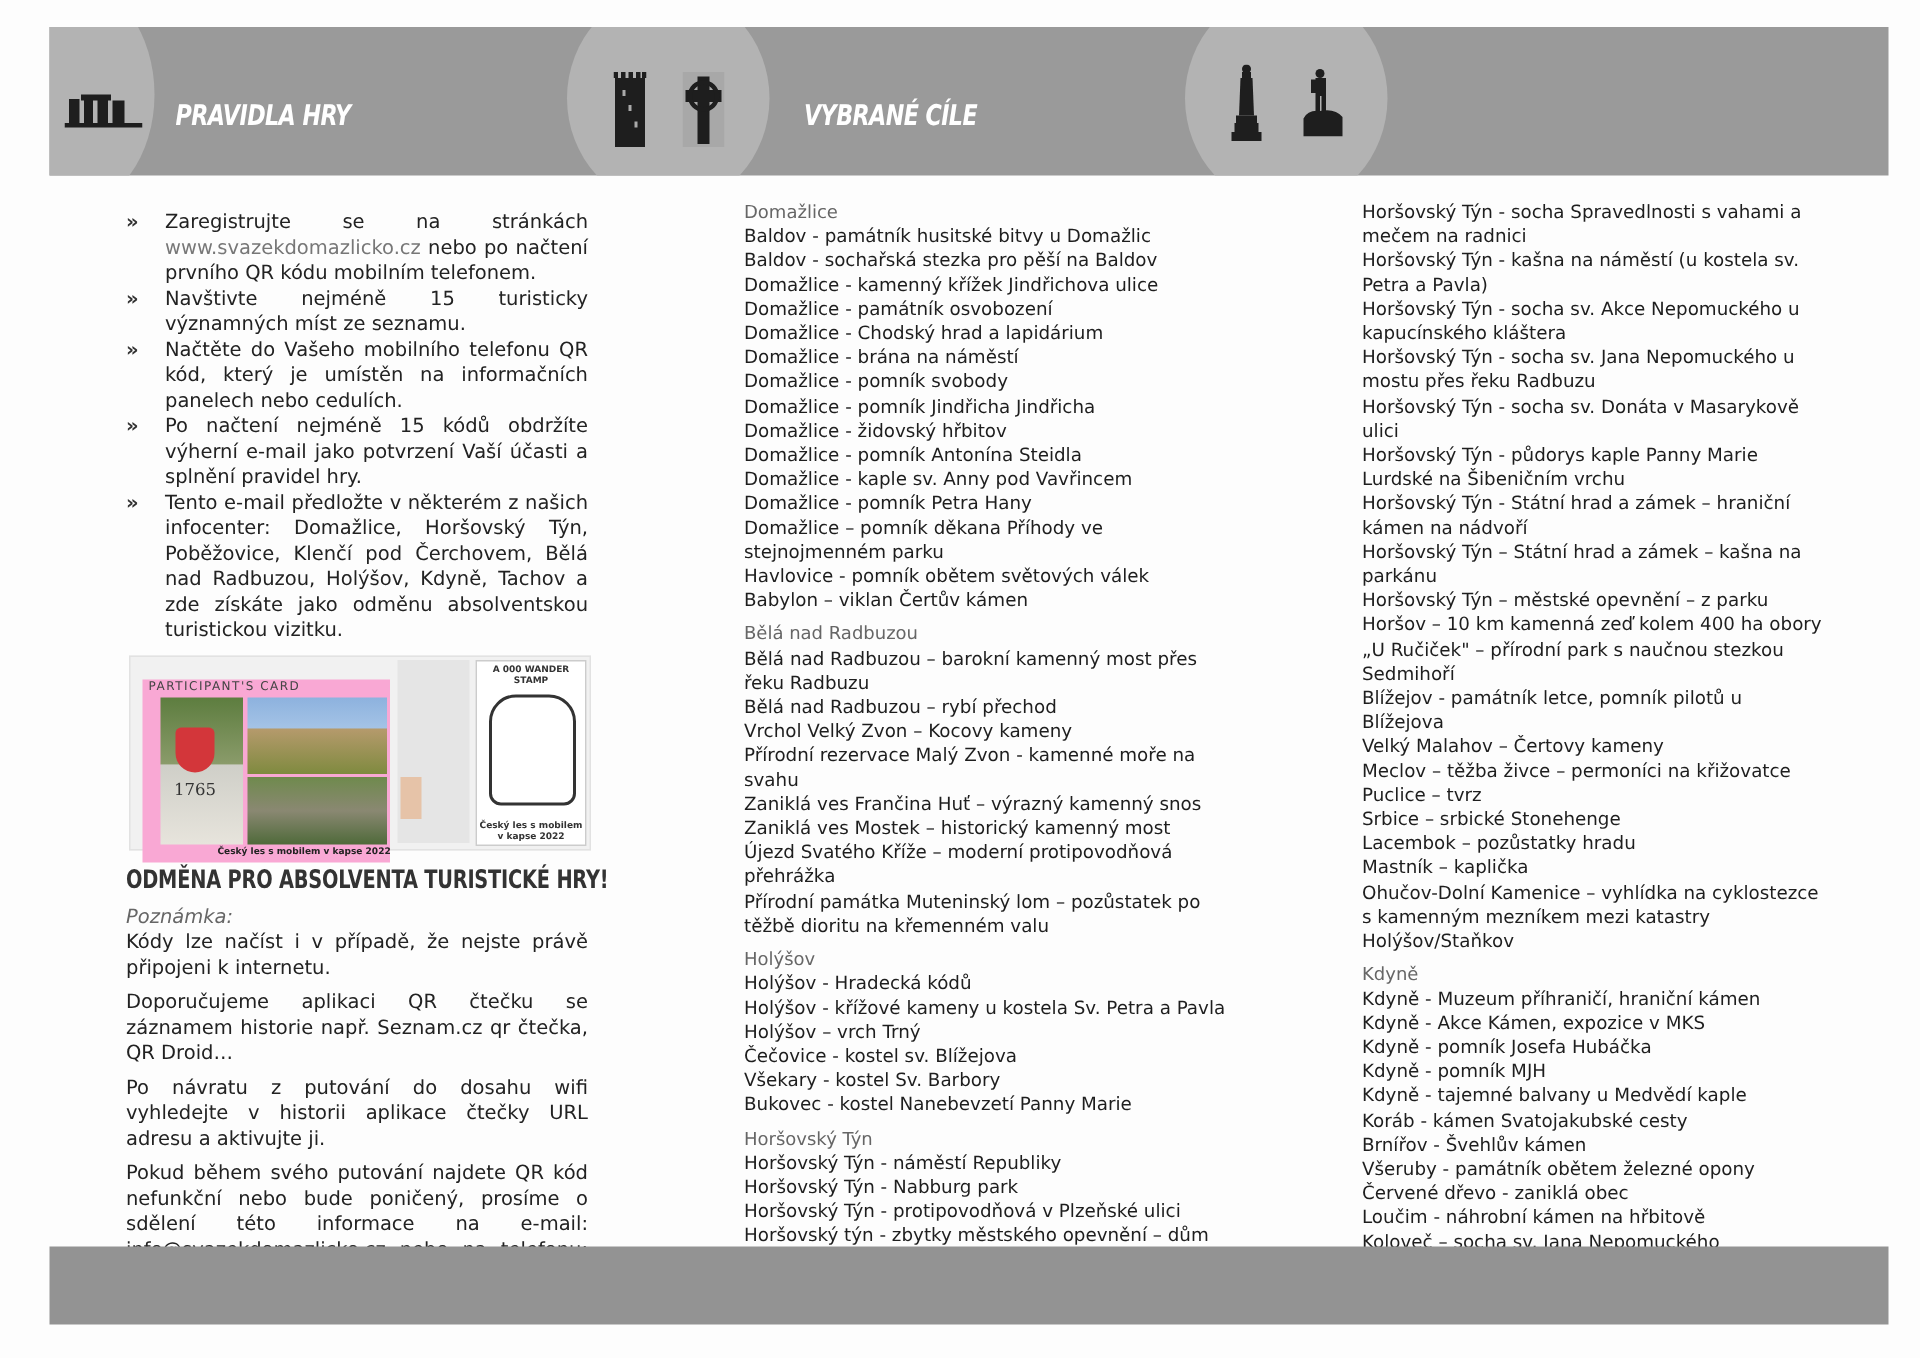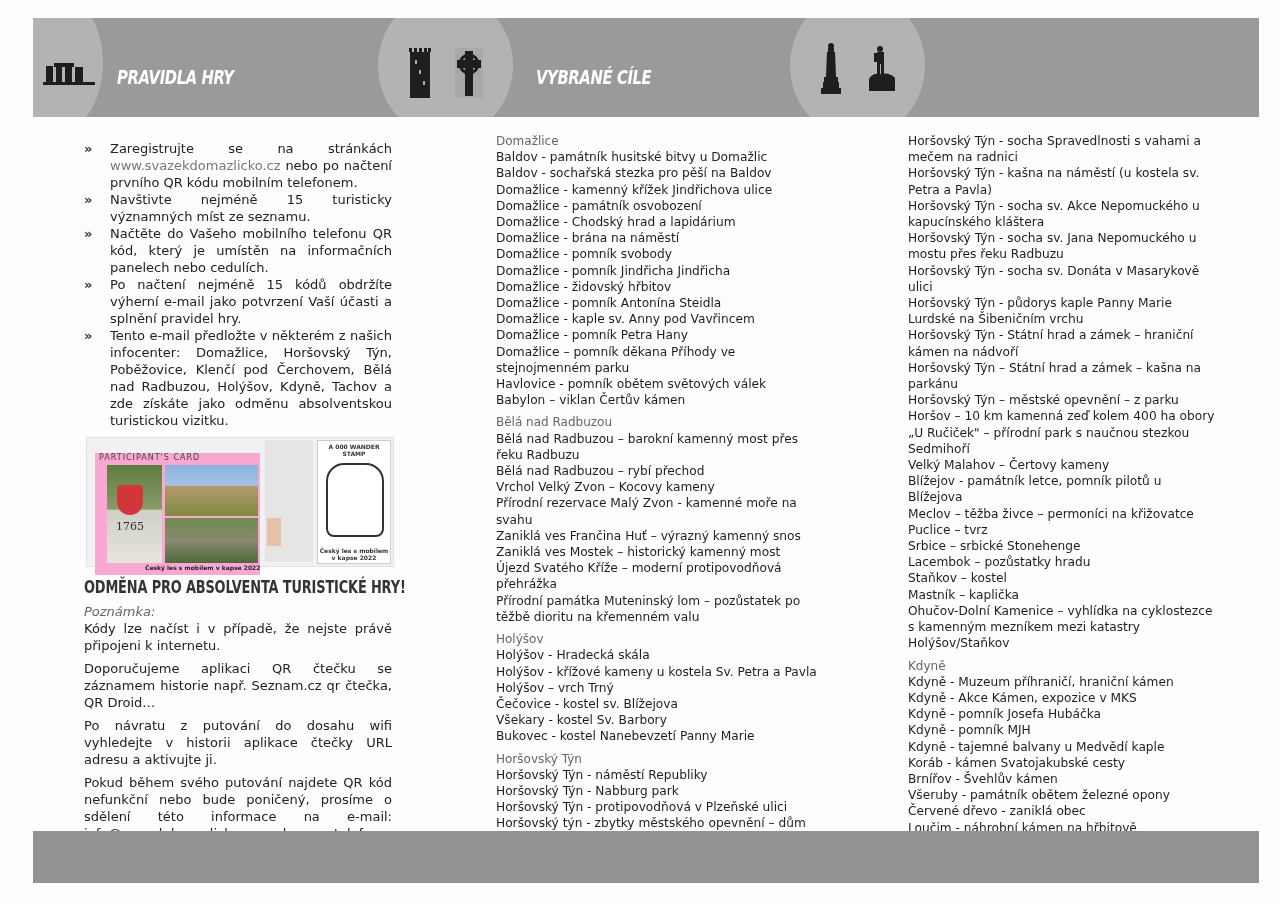--- a/index.html
+++ b/index.html
@@ -208,21 +208,21 @@
     <div class="sec-head gap">Bělá nad Radbuzou</div>
     <div class="item">Bělá nad Radbuzou – barokní kamenný most přes řeku Radbuzu</div>
     <div class="item">Bělá nad Radbuzou – rybí přechod</div>
     <div class="item">Vrchol Velký Zvon – Kocovy kameny</div>
     <div class="item">Přírodní rezervace Malý Zvon - kamenné moře na svahu</div>
     <div class="item">Zaniklá ves Frančina Huť – výrazný kamenný snos</div>
     <div class="item">Zaniklá ves Mostek – historický kamenný most</div>
     <div class="item">Újezd Svatého Kříže – moderní protipovodňová přehrážka</div>
     <div class="item">Přírodní památka Muteninský lom – pozůstatek po těžbě dioritu na křemenném valu</div>
     <div class="sec-head gap">Holýšov</div>
-    <div class="item">Holýšov - Hradecká skála</div>
+    <div class="item">Holýšov - Hradecká kódů</div>
     <div class="item">Holýšov - křížové kameny u kostela Sv. Petra a Pavla</div>
     <div class="item">Holýšov – vrch Trný</div>
     <div class="item">Čečovice - kostel sv. Blížejova</div>
     <div class="item">Všekary - kostel Sv. Barbory</div>
     <div class="item">Bukovec - kostel Nanebevzetí Panny Marie</div>
     <div class="sec-head gap">Horšovský Týn</div>
     <div class="item">Horšovský Týn - náměstí Republiky</div>
     <div class="item">Horšovský Týn - Nabburg park</div>
     <div class="item">Horšovský Týn - protipovodňová v Plzeňské ulici</div>
     <div class="item">Horšovský týn - zbytky městského opevnění – dům čp. 1 v ul. 5. května</div>
@@ -233,27 +233,26 @@
     <div class="item">Horšovský Týn - kašna na náměstí (u kostela sv. Petra a Pavla)</div>
     <div class="item">Horšovský Týn - socha sv. Akce Nepomuckého u kapucínského kláštera</div>
     <div class="item">Horšovský Týn - socha sv. Jana Nepomuckého u mostu přes řeku Radbuzu</div>
     <div class="item">Horšovský Týn - socha sv. Donáta v Masarykově ulici</div>
     <div class="item">Horšovský Týn - půdorys kaple Panny Marie Lurdské na Šibeničním vrchu</div>
     <div class="item">Horšovský Týn - Státní hrad a zámek – hraniční kámen na nádvoří</div>
     <div class="item">Horšovský Týn – Státní hrad a zámek – kašna na parkánu</div>
     <div class="item">Horšovský Týn – městské opevnění – z parku</div>
     <div class="item">Horšov – 10 km kamenná zeď kolem 400 ha obory</div>
     <div class="item">„U Ručiček" – přírodní park s naučnou stezkou Sedmihoří</div>
+    <div class="item">Blížejov - památník letce, pomník pilotů u Blížejova</div>
     <div class="item">Velký Malahov – Čertovy kameny</div>
-    <div class="item">Blížejov - památník letce, pomník pilotů u Blížejova</div>
     <div class="item">Meclov – těžba živce – permoníci na křižovatce</div>
     <div class="item">Puclice – tvrz</div>
     <div class="item">Srbice – srbické Stonehenge</div>
     <div class="item">Lacembok – pozůstatky hradu</div>
-    <div class="item">Staňkov – kostel</div>
     <div class="item">Mastník – kaplička</div>
     <div class="item">Ohučov-Dolní Kamenice – vyhlídka na cyklostezce s kamenným mezníkem mezi katastry Holýšov/Staňkov</div>
     <div class="sec-head gap">Kdyně</div>
     <div class="item">Kdyně - Muzeum příhraničí, hraniční kámen</div>
     <div class="item">Kdyně - Akce Kámen, expozice v MKS</div>
     <div class="item">Kdyně - pomník Josefa Hubáčka</div>
     <div class="item">Kdyně - pomník MJH</div>
     <div class="item">Kdyně - tajemné balvany u Medvědí kaple</div>
     <div class="item">Koráb - kámen Svatojakubské cesty</div>
     <div class="item">Brnířov - Švehlův kámen</div>

